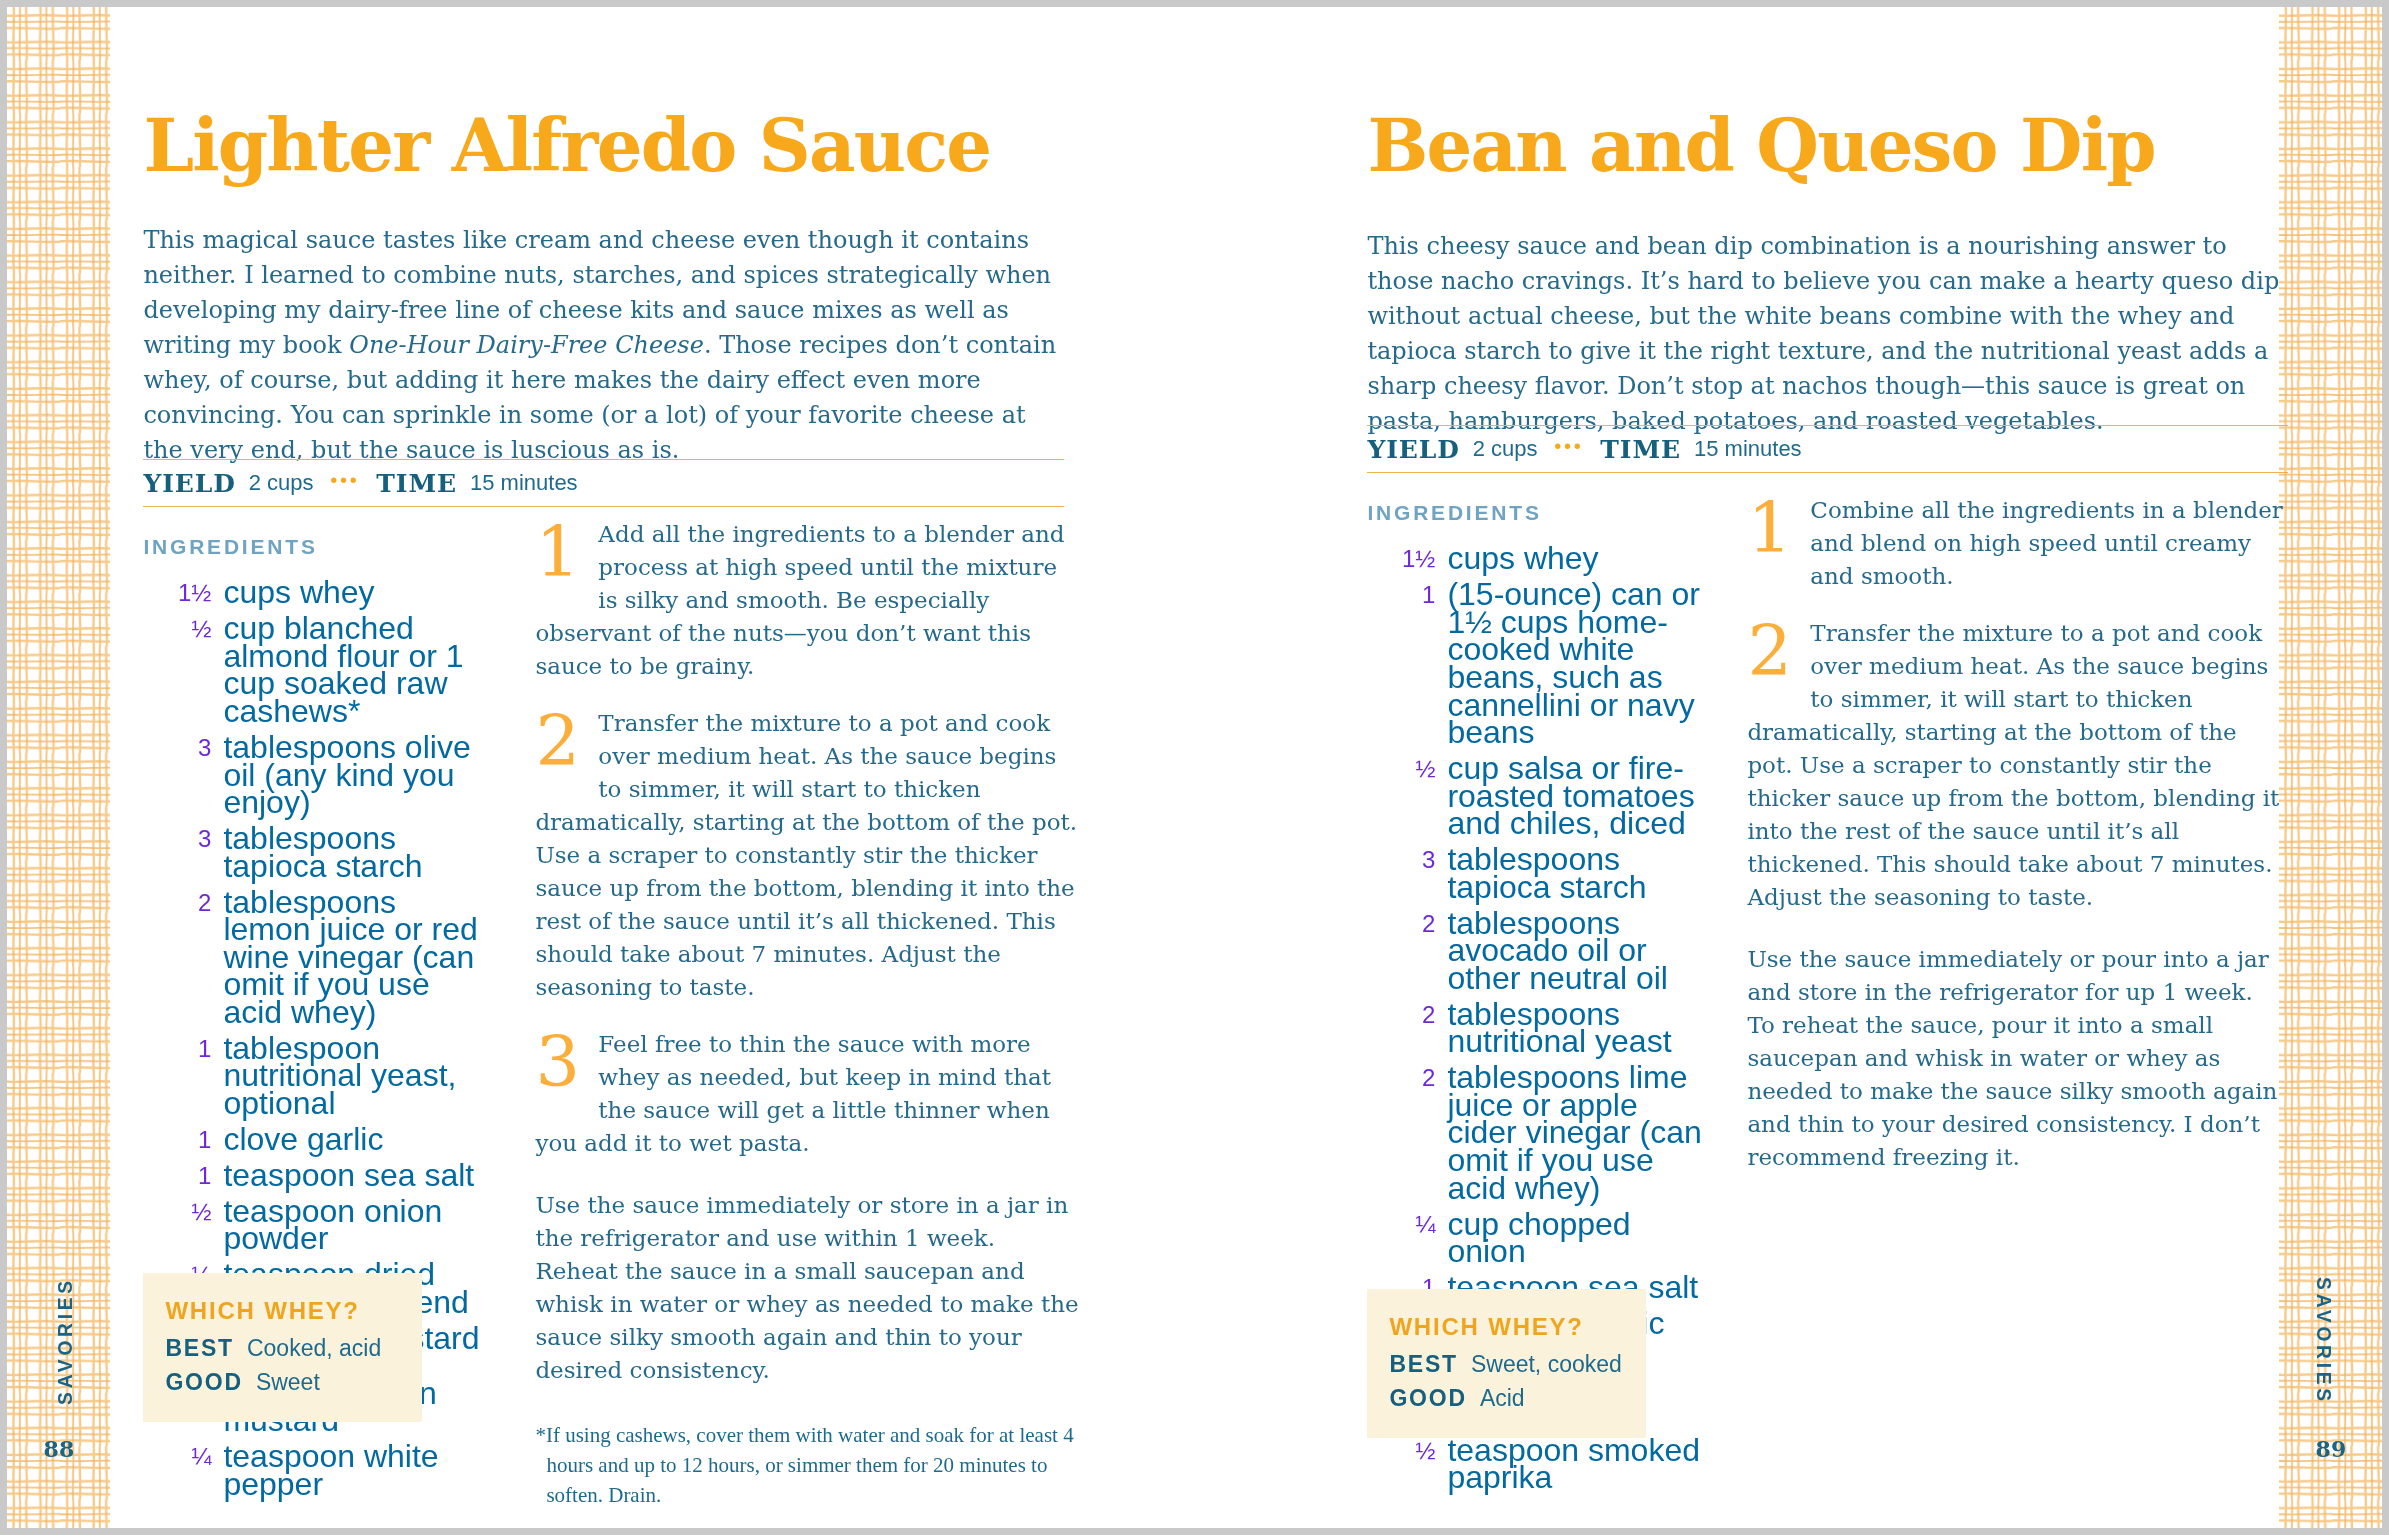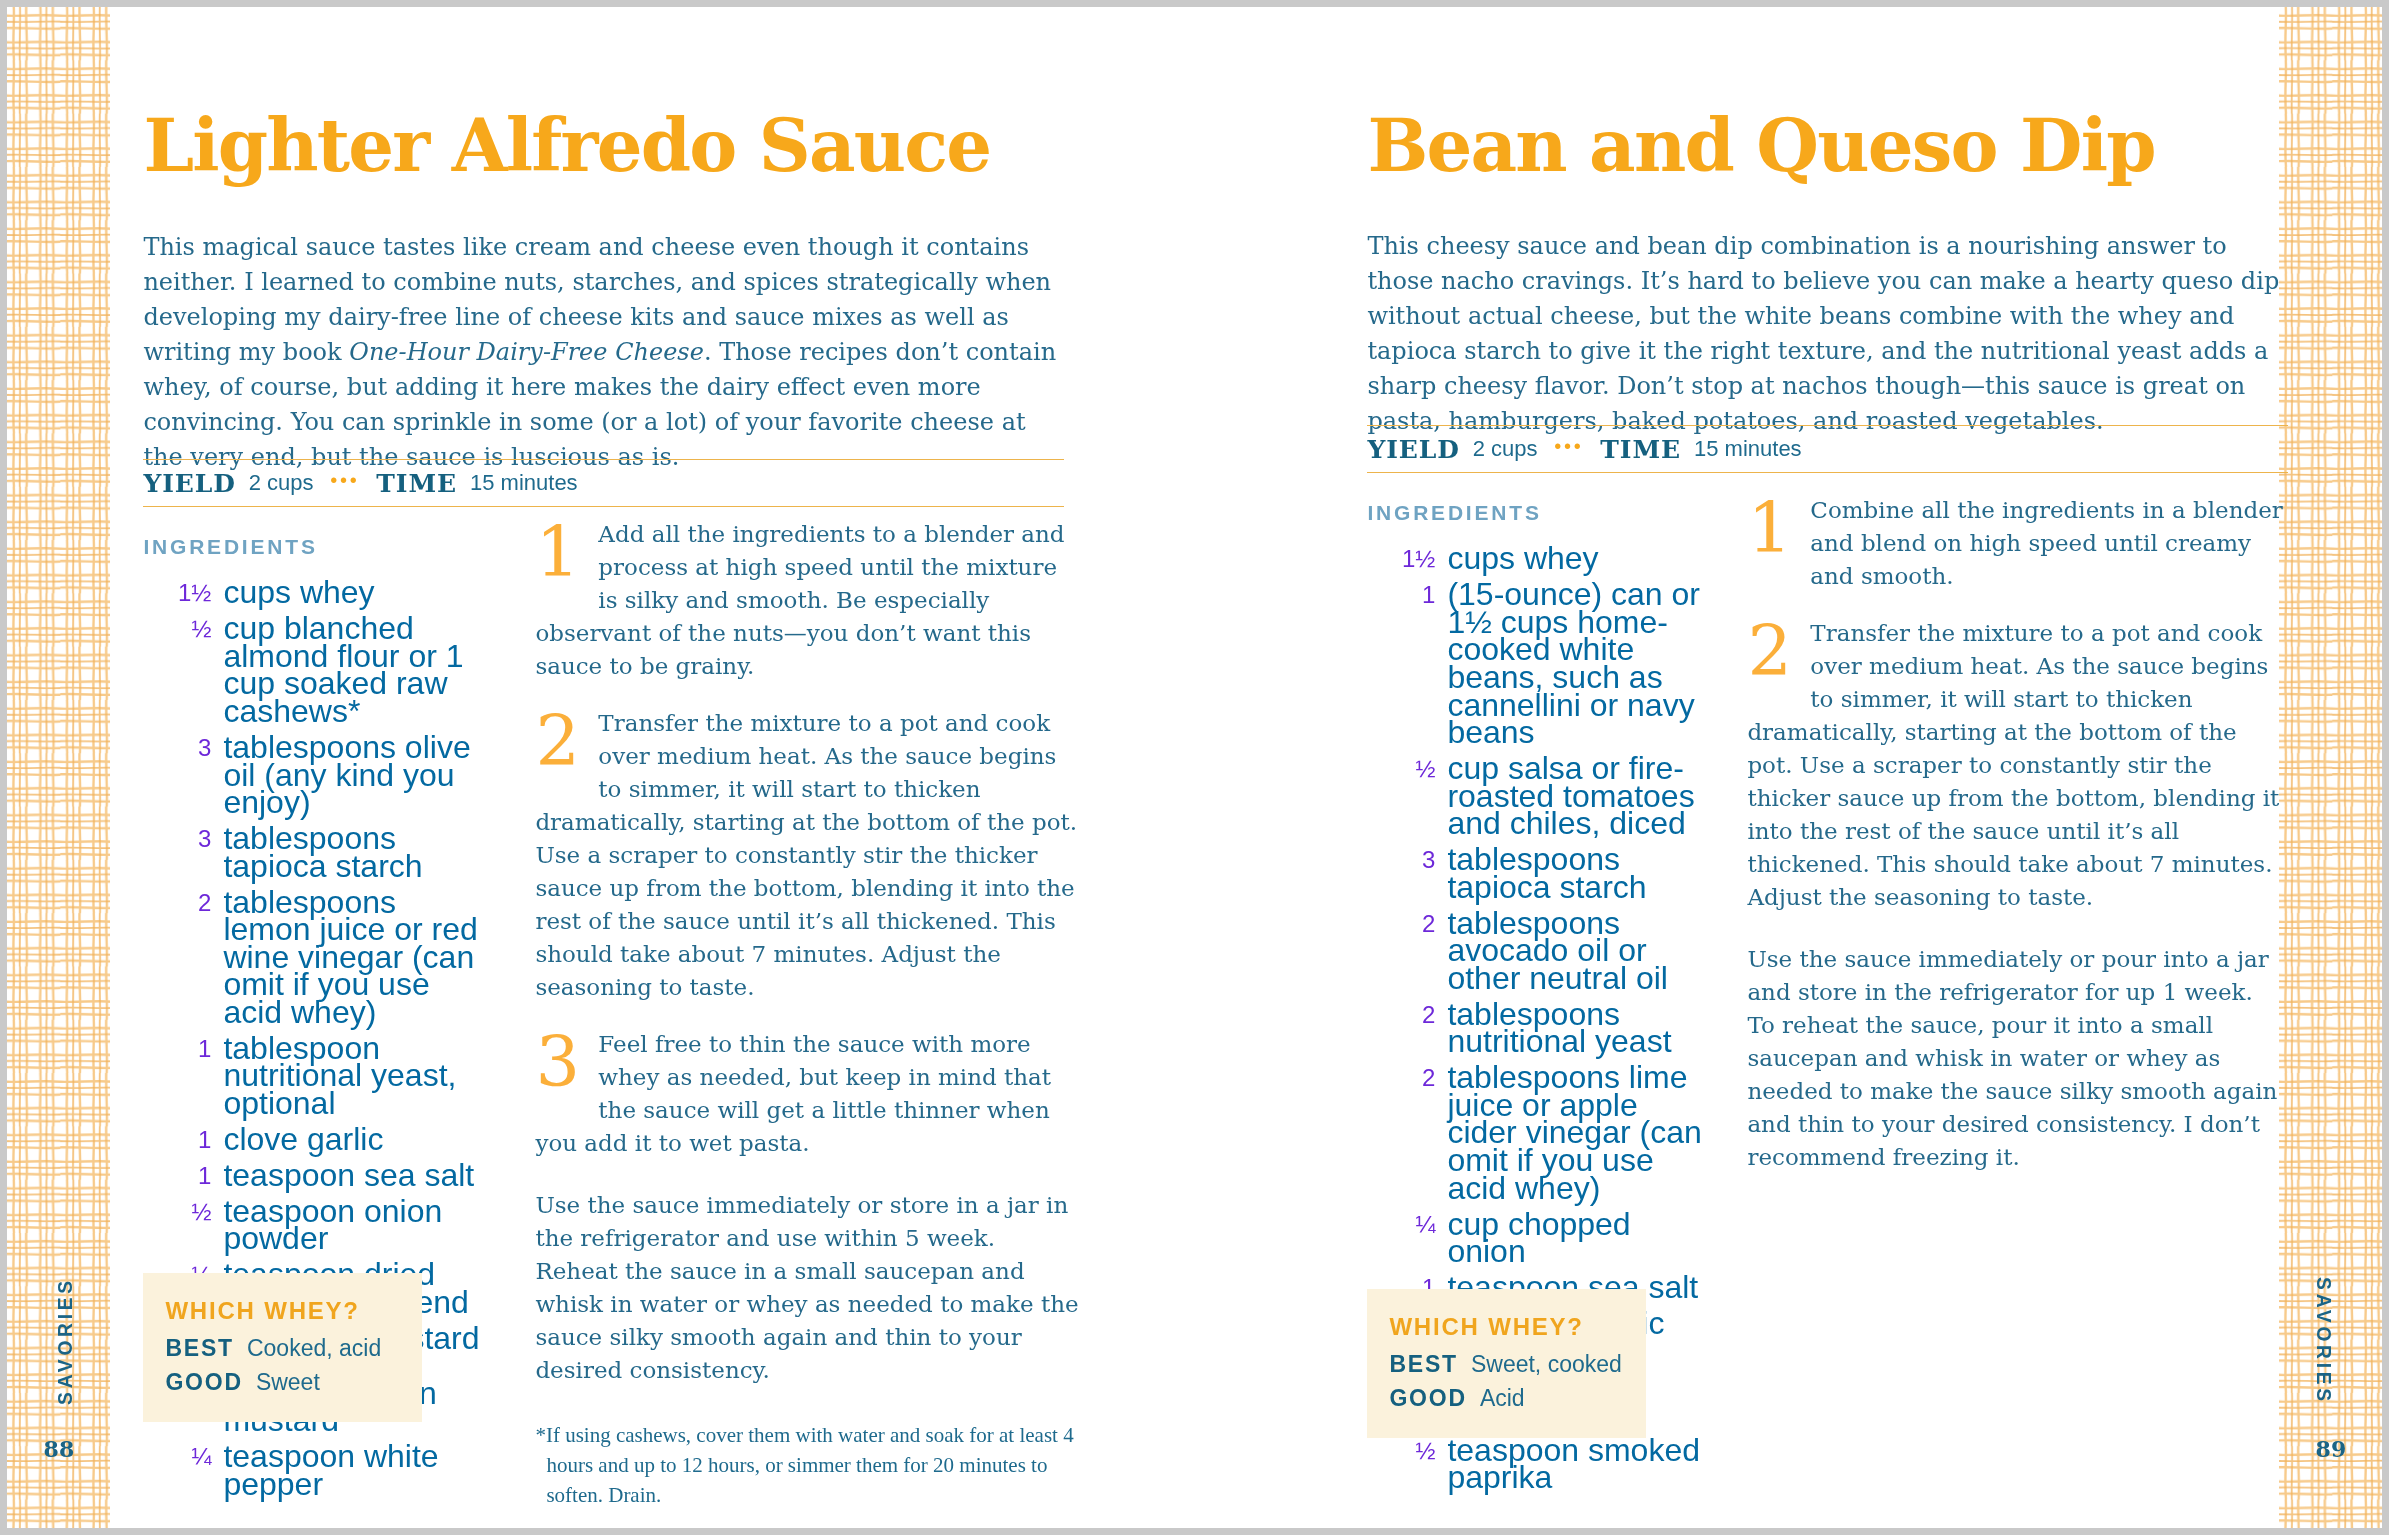--- a/index.html
+++ b/index.html
@@ -35,21 +35,21 @@
   .folio.right { right:0; }
 
   
   .title {
     position:absolute; top:103px;
     font-family:"DejaVu Serif", serif; font-weight:bold;
     font-size:72px; line-height:1; letter-spacing:-1.8px; color:#f7a81b;
     white-space:nowrap;
   }
   .intro {
-    position:absolute; top:223px; width:921px;
+    position:absolute; top:216px; width:921px;
     font-size:24px; line-height:35px; color:#25698b;
   }
   .intro .it { font-style:italic; }
 
   .yieldbar {
     position:absolute; height:46px; width:921px;
     border-top:1.8px solid #edb44c; border-bottom:1.8px solid #edb44c;
     display:flex; align-items:center; gap:13px;
     font-size:24px;
   }
@@ -248,21 +248,21 @@
       <span class="step-text">Add all the ingredients to a blender and process at high speed until the mixture is silky and smooth. Be especially observant of the nuts—you don’t want this sauce to be grainy.</span>
     </div>
     <div class="step">
       <span class="step-num">2</span>
       <span class="step-text">Transfer the mixture to a pot and cook over medium heat. As the sauce begins to simmer, it will start to thicken dramatically, starting at the bottom of the pot. Use a scraper to constantly stir the thicker sauce up from the bottom, blending it into the rest of the sauce until it’s all thickened. This should take about 7 minutes. Adjust the seasoning to taste.</span>
     </div>
     <div class="step">
       <span class="step-num">3</span>
       <span class="step-text">Feel free to thin the sauce with more whey as needed, but keep in mind that the sauce will get a little thinner when you add it to wet pasta.</span>
     </div>
-    <p class="plain-par" style="margin-bottom:0;">Use the sauce immediately or store in a jar in the refrigerator and use within 5 week. Reheat the sauce in a small saucepan and whisk in water or whey as needed to make the sauce silky smooth again and thin to your desired consistency.</p>
+    <p class="plain-par" style="margin-bottom:0;">Use the sauce immediately or store in a jar in the refrigerator and use within 1 week. Reheat the sauce in a small saucepan and whisk in water or whey as needed to make the sauce silky smooth again and thin to your desired consistency.</p>
     <p class="footnote" style="margin-bottom:0;font-family:Liberation Serif, serif;">*If using cashews, cover them with water and soak for at least 4 hours and up to 12 hours, or simmer them for 20 minutes to soften. Drain.</p>
   </div>
 
   <div class="title" style="left:1360px;">Bean and Queso Dip</div>
 
   <p class="intro" style="left:1360px; top:222px; margin:0;">This cheesy sauce and bean dip combination is a nourishing answer to those nacho cravings. It’s hard to believe you can make a hearty queso dip without actual cheese, but the white beans combine with the whey and tapioca starch to give it the right texture, and the nutritional yeast adds a sharp cheesy flavor. Don’t stop at nachos though—this sauce is great on pasta, hamburgers, baked potatoes, and roasted vegetables.</p>
 
   <div class="yieldbar" style="left:1360px; top:418px;">
     <span class="lab">YIELD</span>
     <span class="val">2 cups</span>

